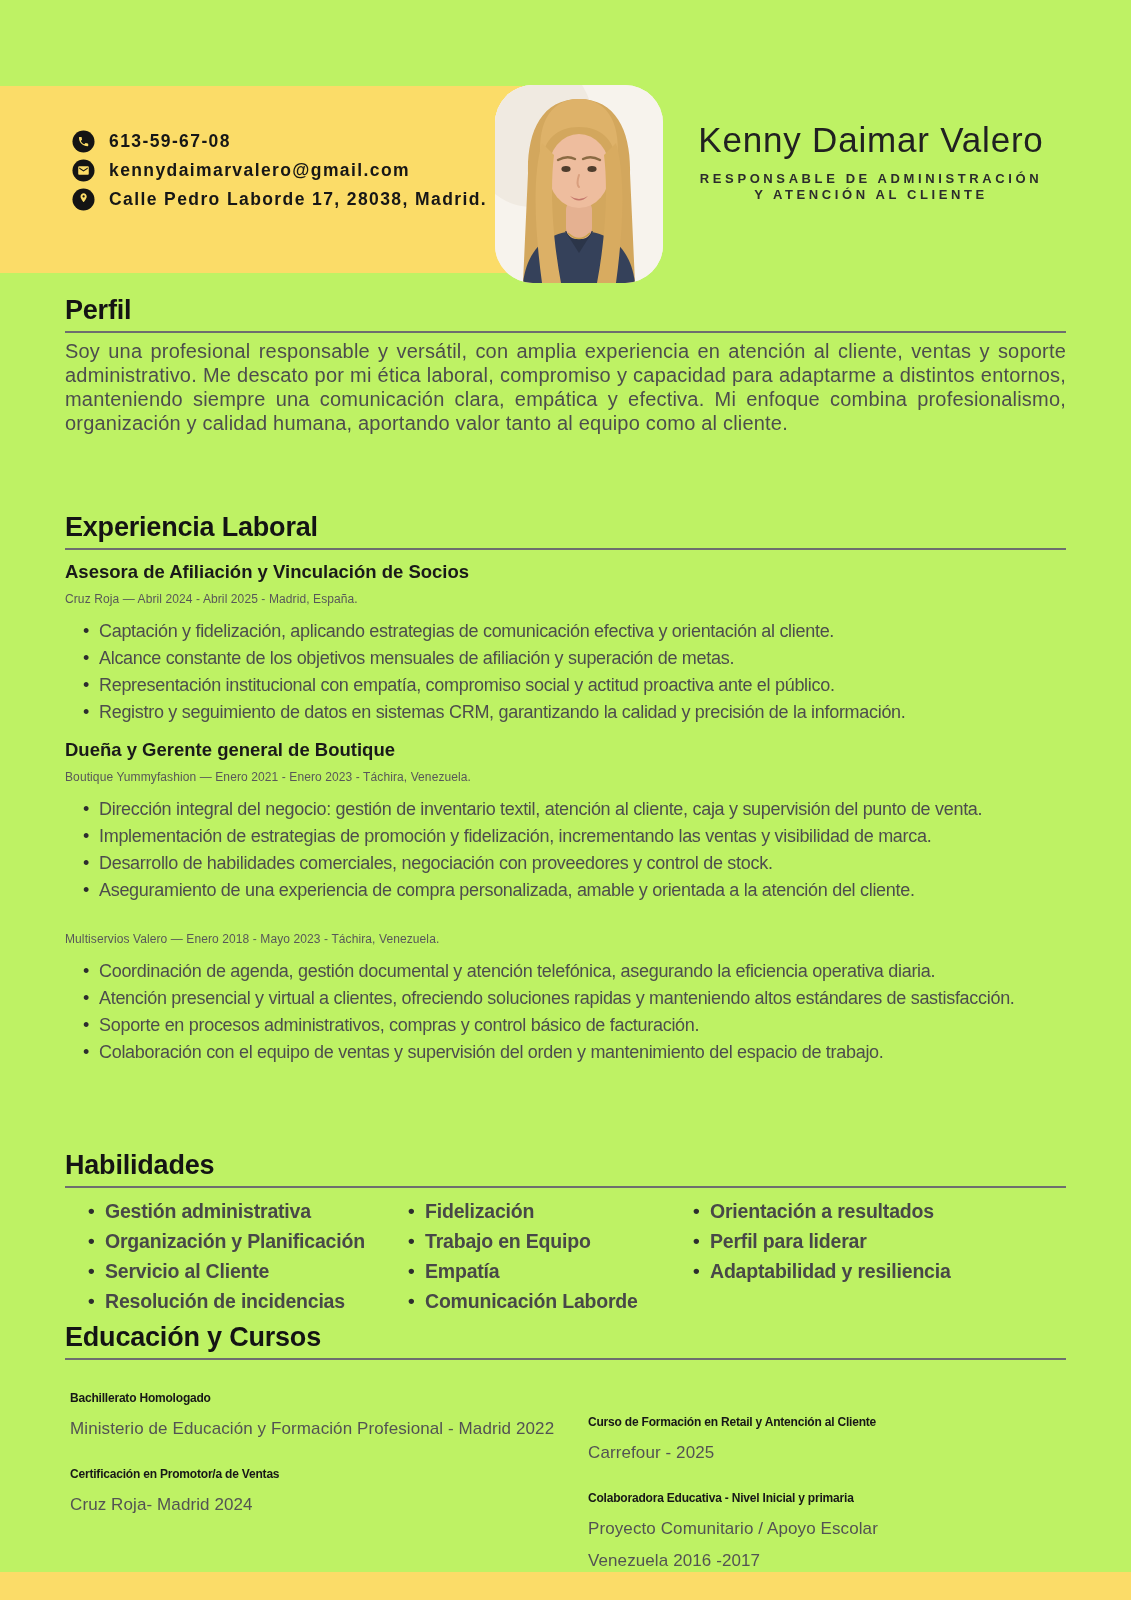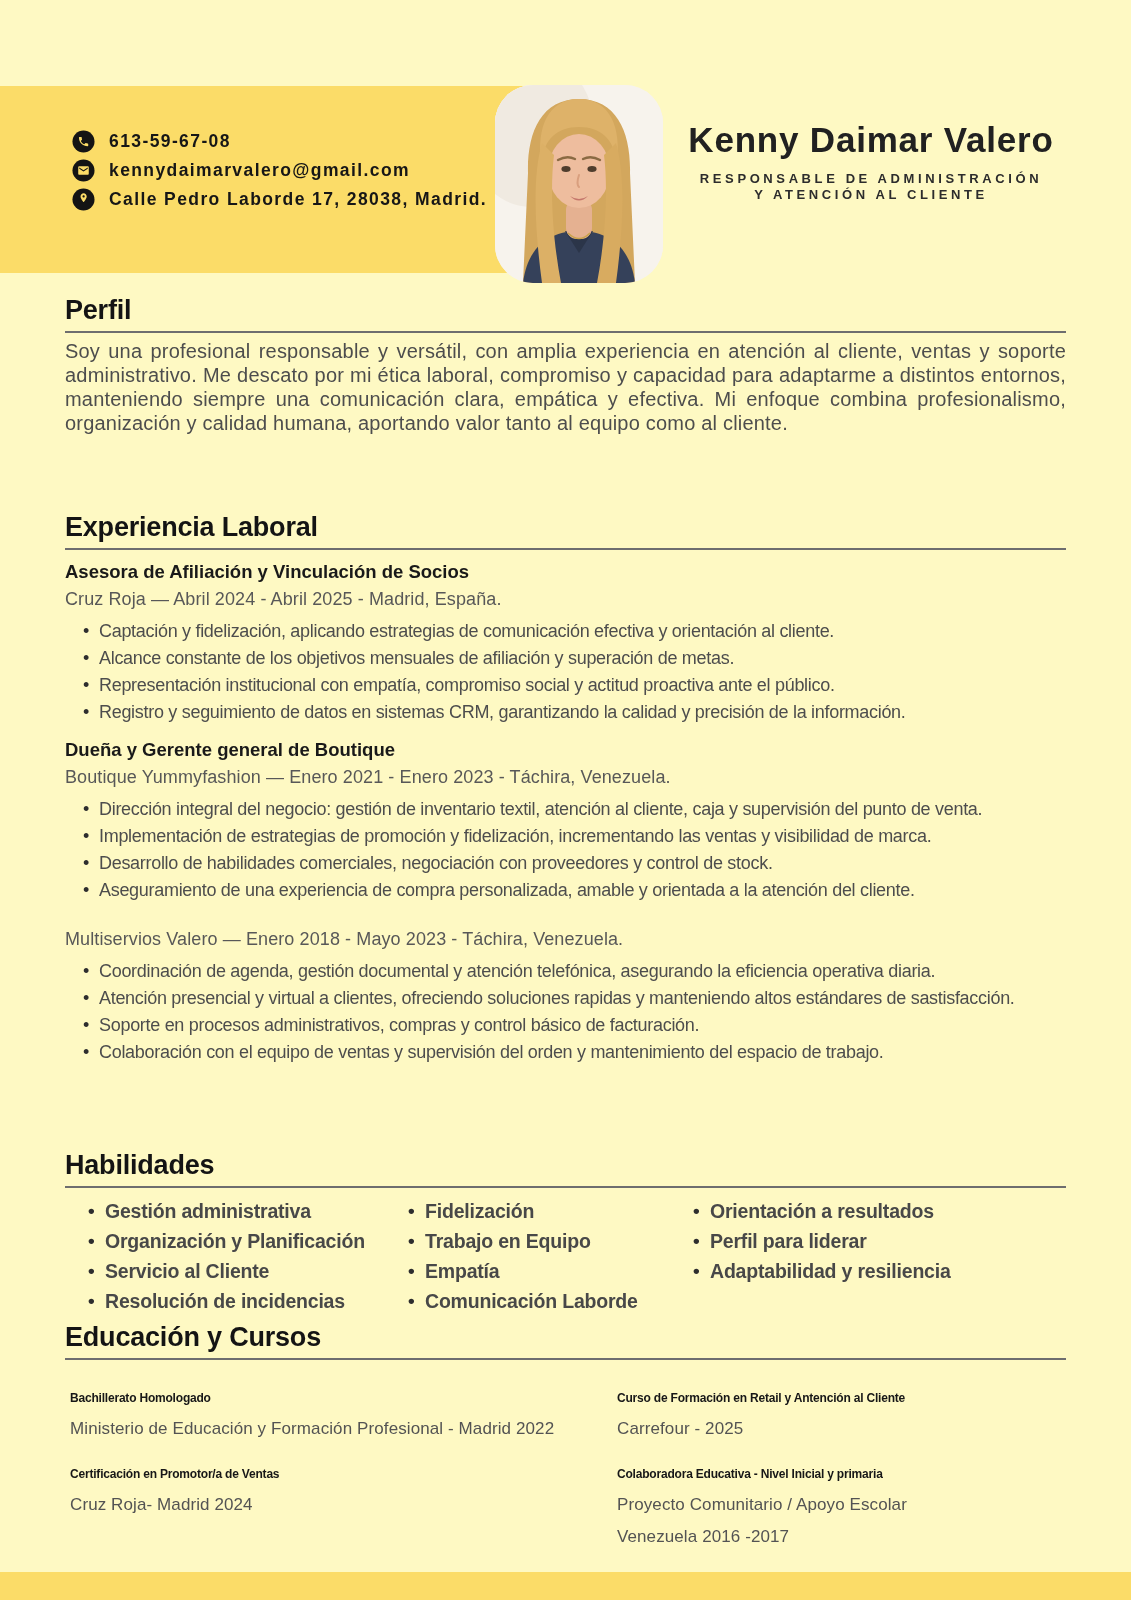--- a/index.html
+++ b/index.html
@@ -7,21 +7,21 @@
     --ink:#1c1c1c;
     --body:#4d4d4d;
     --meta:#585858;
     --rule:#6e6e6e;
   }
   *{margin:0;padding:0;box-sizing:border-box;}
   html,body{background:#e8e8e8;}
   .page{
     position:relative;
     width:1131px;height:1600px;
-    background:#fef9c3;
+    background:#bef264;
     font-family:"Liberation Sans", sans-serif;
     overflow:hidden;
     margin:0 auto;
   }
   
   .header-band{
     position:absolute;left:0;top:86px;
     width:649px;height:187px;
     background:var(--yellow);
     border-radius:0 42px 42px 0;
@@ -41,21 +41,21 @@
     width:168px;height:198px;
     border-radius:38px;overflow:hidden;
     background:#f6f2ec;
   }
   .photo svg{display:block;width:100%;height:100%;}
   .name-block{
     position:absolute;left:662px;top:120px;width:418px;
     text-align:center;
   }
   .person-name{
-    font-size:35px;font-weight:bold;color:#212121;
+    font-size:35px;font-weight:normal;color:#212121;
     letter-spacing:0.8px;white-space:nowrap;
   }
   .person-role{
     margin-top:11px;
     font-size:13px;font-weight:bold;color:#2c2c2c;
     letter-spacing:3.6px;line-height:15.5px;white-space:nowrap;
   }
   
   .section{position:absolute;left:65px;width:1001px;}
   .sec-heading{
@@ -69,21 +69,21 @@
     margin-top:6px;
     font-size:20px;line-height:24px;color:var(--body);
     text-align:justify;letter-spacing:0.2px;
   }
   
   #sec-exp{top:512px;}
   .job{margin-top:10px;}
   .job + .job{margin-top:22px;}
   .job:nth-of-type(3){margin-top:12px;}
   .job-title{font-size:18.5px;font-weight:bold;color:#191919;line-height:24px;}
-  .job-meta{font-size:18px;color:var(--meta);line-height:26px;margin-top:2px;letter-spacing:0.1px;}
+  .job-meta{font-size:12px;color:var(--meta);line-height:26px;margin-top:2px;letter-spacing:0.1px;}
   ul.bullets{list-style:none;margin-top:6px;}
   ul.bullets li{
     position:relative;padding-left:34px;
     font-size:18px;line-height:27px;color:var(--body);
     text-align:justify;letter-spacing:-0.3px;
   }
   ul.bullets li::before{
     content:"•";position:absolute;left:18px;top:0;
     color:#2e2e2e;font-size:18px;
   }
@@ -101,21 +101,21 @@
   }
   .skills-cols li::before{
     content:"•";position:absolute;left:23px;top:0;
     color:#2e2e2e;font-size:19px;
   }
   
   #sec-edu{top:1322px;}
   .edu-grid{position:relative;margin-top:0;}
   .edu-col{position:absolute;top:0;}
   .edu-col-left{left:5px;width:515px;}
-  .edu-col-right{left:552px;width:478px;}
+  .edu-col-right{left:523px;width:478px;margin-top:24px;}
   .edu-entry{margin-top:26px;}
   .edu-entry + .edu-entry{margin-top:20px;}
   .edu-title{
     font-size:12px;font-weight:bold;color:#171717;
     line-height:24px;white-space:nowrap;letter-spacing:-0.2px;
   }
   .edu-line{
     font-size:17px;color:#535353;line-height:26px;margin-top:6px;
     white-space:nowrap;letter-spacing:0.1px;
   }

